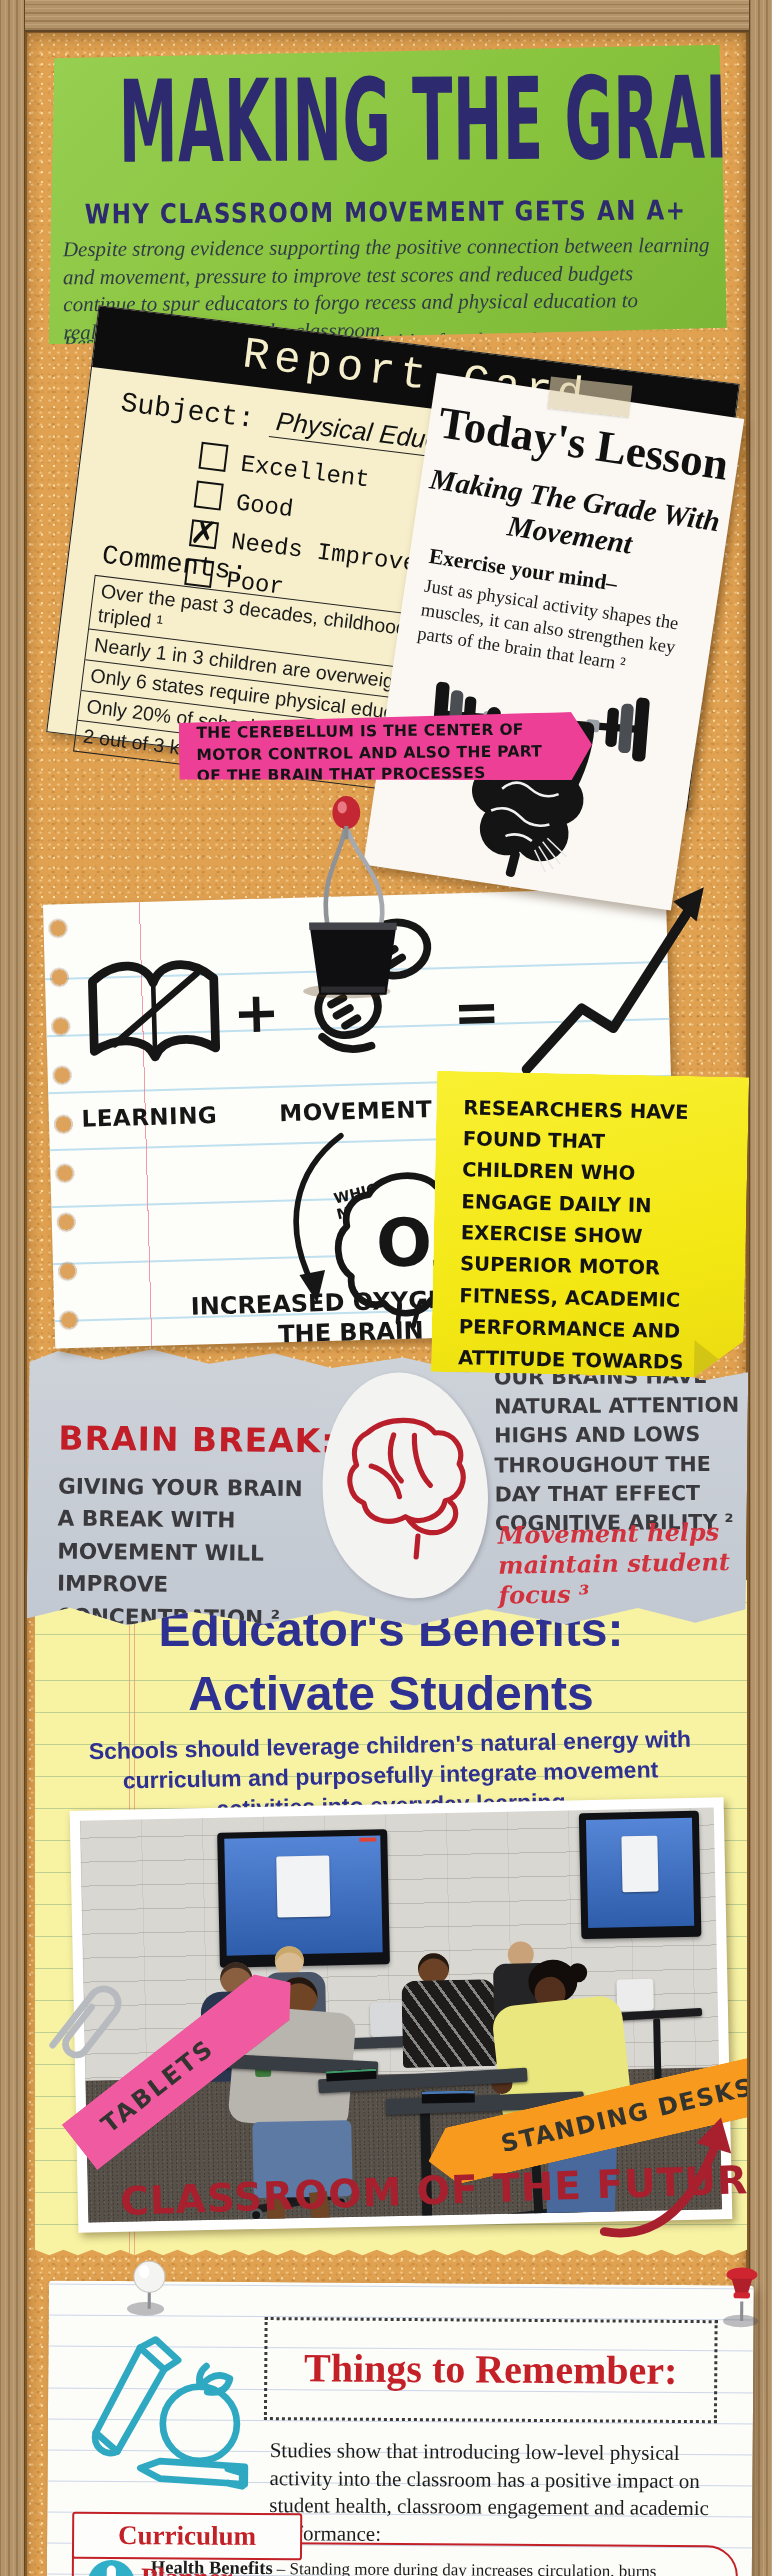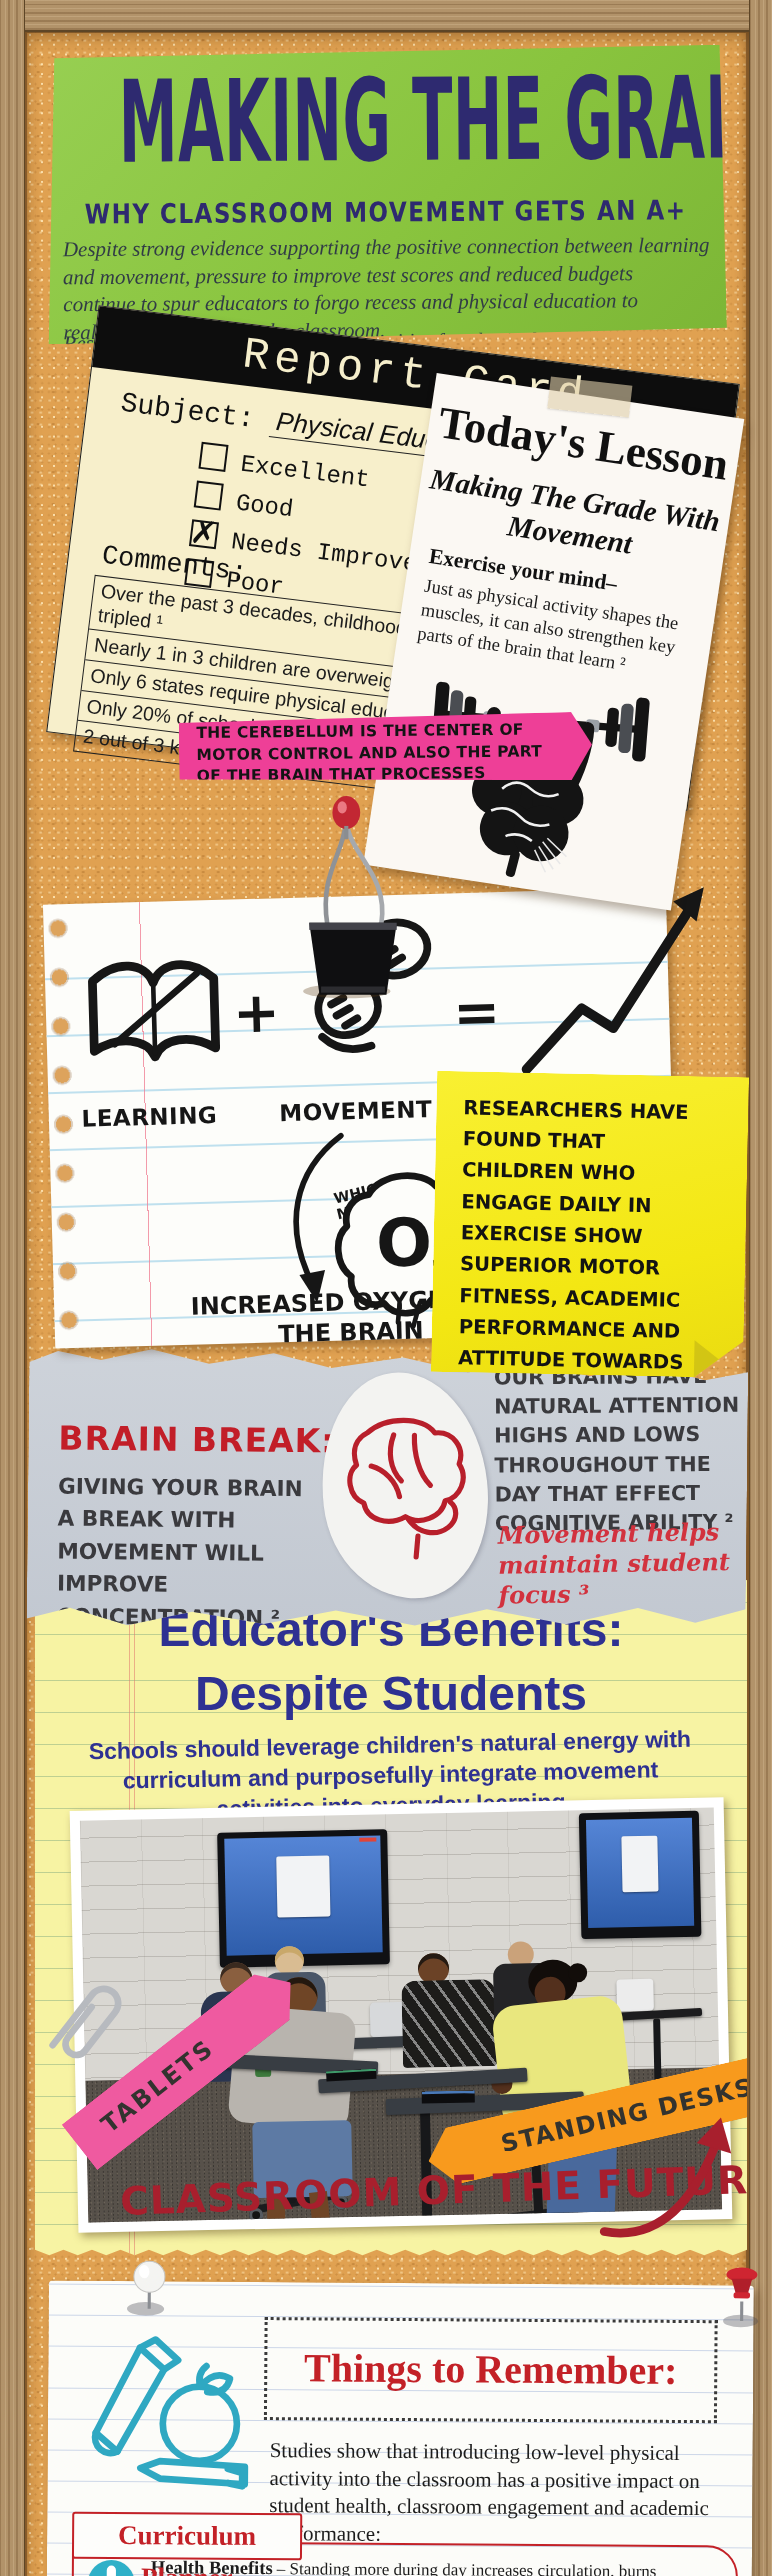--- a/index.html
+++ b/index.html
@@ -309,21 +309,21 @@
           <path d="M135 230 l-8 40"></path>
         </g>
       </svg>
     </div>
     <div class="abs bb-right">OUR BRAINS HAVE NATURAL ATTENTION HIGHS AND LOWS THROUGHOUT THE DAY THAT EFFECT COGNITIVE ABILITY ²</div>
     <div class="abs bb-script">Movement helps maintain student focus ³</div>
   </div>
 
   <div class="abs legalpad">
     <div class="abs lp-title" style="top:30px;">Educator's Benefits:</div>
-    <div class="abs lp-title" style="top:94px;">Despite Students</div>
+    <div class="abs lp-title" style="top:94px;">Activate Students</div>
     <div class="abs lp-sub">Schools should leverage children's natural energy with curriculum and purposefully integrate movement activities into everyday learning</div>
 
     <div class="abs photo">
       <div class="photo-inner">
         <div class="abs floor"></div>
         <div class="abs monitor" style="left:137px;top:14.4px;width:170px;height:135px;">
           <div class="screen">
               <div class="doc"></div>
             <div class="abs" style="right:4.1px;top:2.1px;width:17.5px;height:4.1px;background:#e04438;"></div>
             </div>

